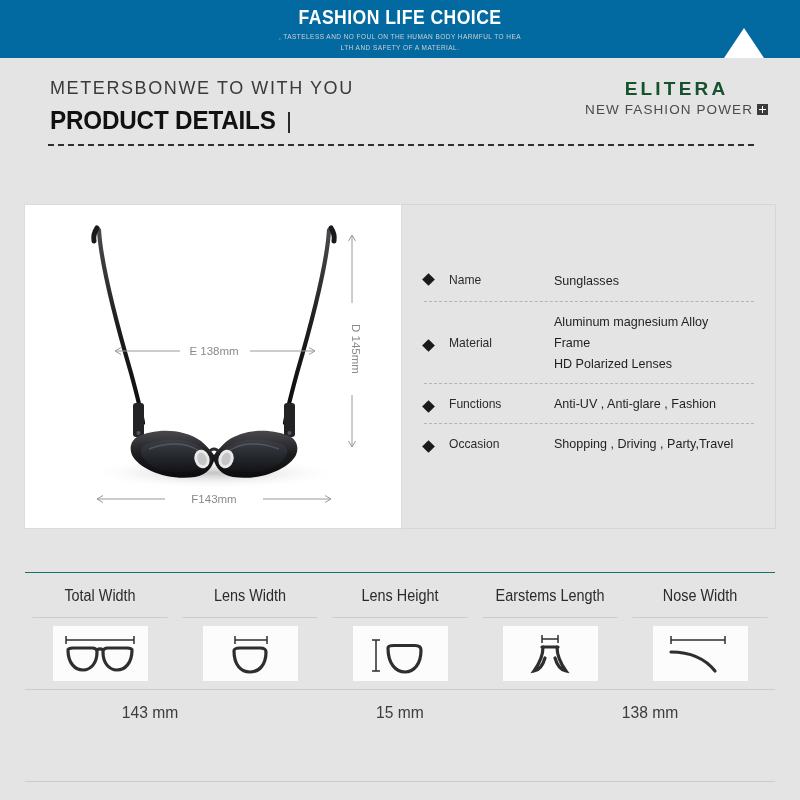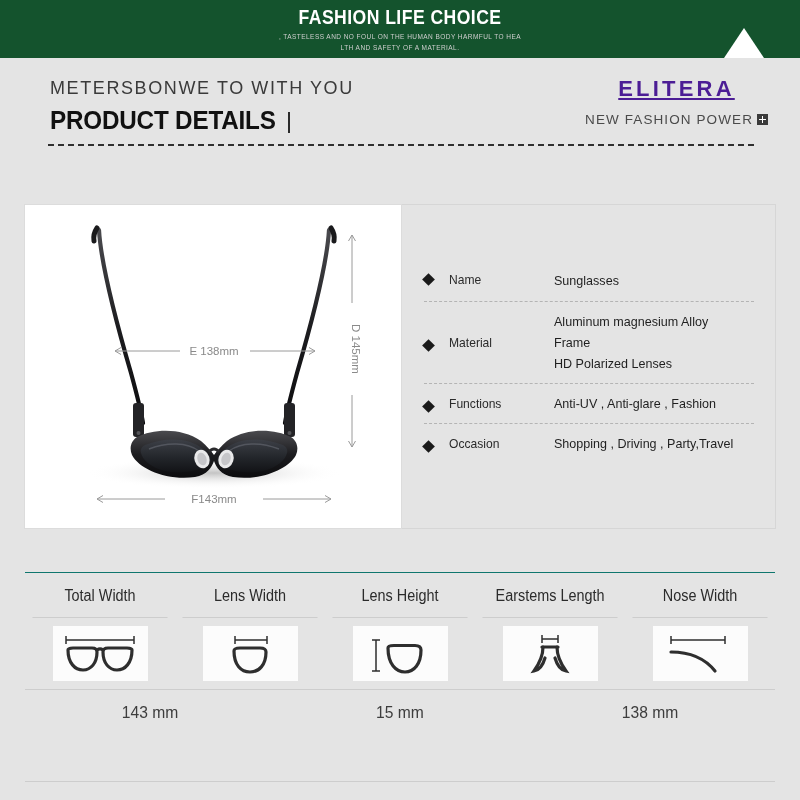--- a/index.html
+++ b/index.html
@@ -7,21 +7,21 @@
     width: 800px; height: 800px;
     background: #e4e4e4;
     font-family: "Liberation Sans", sans-serif;
     overflow: hidden;
   }
   .page { position: relative; width: 800px; height: 800px; background: #e4e4e4; }
 
   
   .banner {
     position: absolute; left: 0; top: 0; width: 800px; height: 58px;
-    background: #14532d; overflow: hidden;
+    background: #0369a1; overflow: hidden;
   }
   .banner-title {
     position: absolute; left: 0; top: 6px; width: 800px;
     text-align: center; color: #fff;
     font-family: "Liberation Sans Narrow", "Liberation Sans", sans-serif;
     font-size: 20px; font-weight: bold; letter-spacing: 0.5px;
     transform: scaleX(0.88); transform-origin: center top;
   }
   .banner-sub {
     position: absolute; left: 0; top: 31px; width: 800px;
@@ -50,27 +50,27 @@
   }
   .hdr-bar {
     width: 2px; height: 21px; background: #2a2a2a;
     margin-left: 5px; margin-bottom: 2px;
   }
 
   .hdr-right {
     position: absolute; right: 32px; top: 78px; text-align: center;
   }
   .brand-name {
-    font-size: 22px; font-weight: bold; color: #4c1d95;
-    letter-spacing: 3.2px; line-height: 22px; text-decoration: underline;
+    font-size: 19px; font-weight: bold; color: #14532d;
+    letter-spacing: 3.2px; line-height: 22px;
   }
   .brand-tag {
     font-size: 13.5px; color: #4a4a4a; letter-spacing: 1.1px;
     display: flex; align-items: center; justify-content: center; gap: 4px;
-    margin-top: 12px;
+    margin-top: 2px;
   }
   .brand-badge {
     display: inline-block; width: 11px; height: 11px;
     background: #3b3b3b; position: relative; flex: 0 0 auto;
   }
   .brand-badge::before, .brand-badge::after {
     content: ""; position: absolute; background: #fff;
   }
   .brand-badge::before { left: 5px; top: 2px; width: 1px; height: 7px; }
   .brand-badge::after  { left: 2px; top: 5px; width: 7px; height: 1px; }

